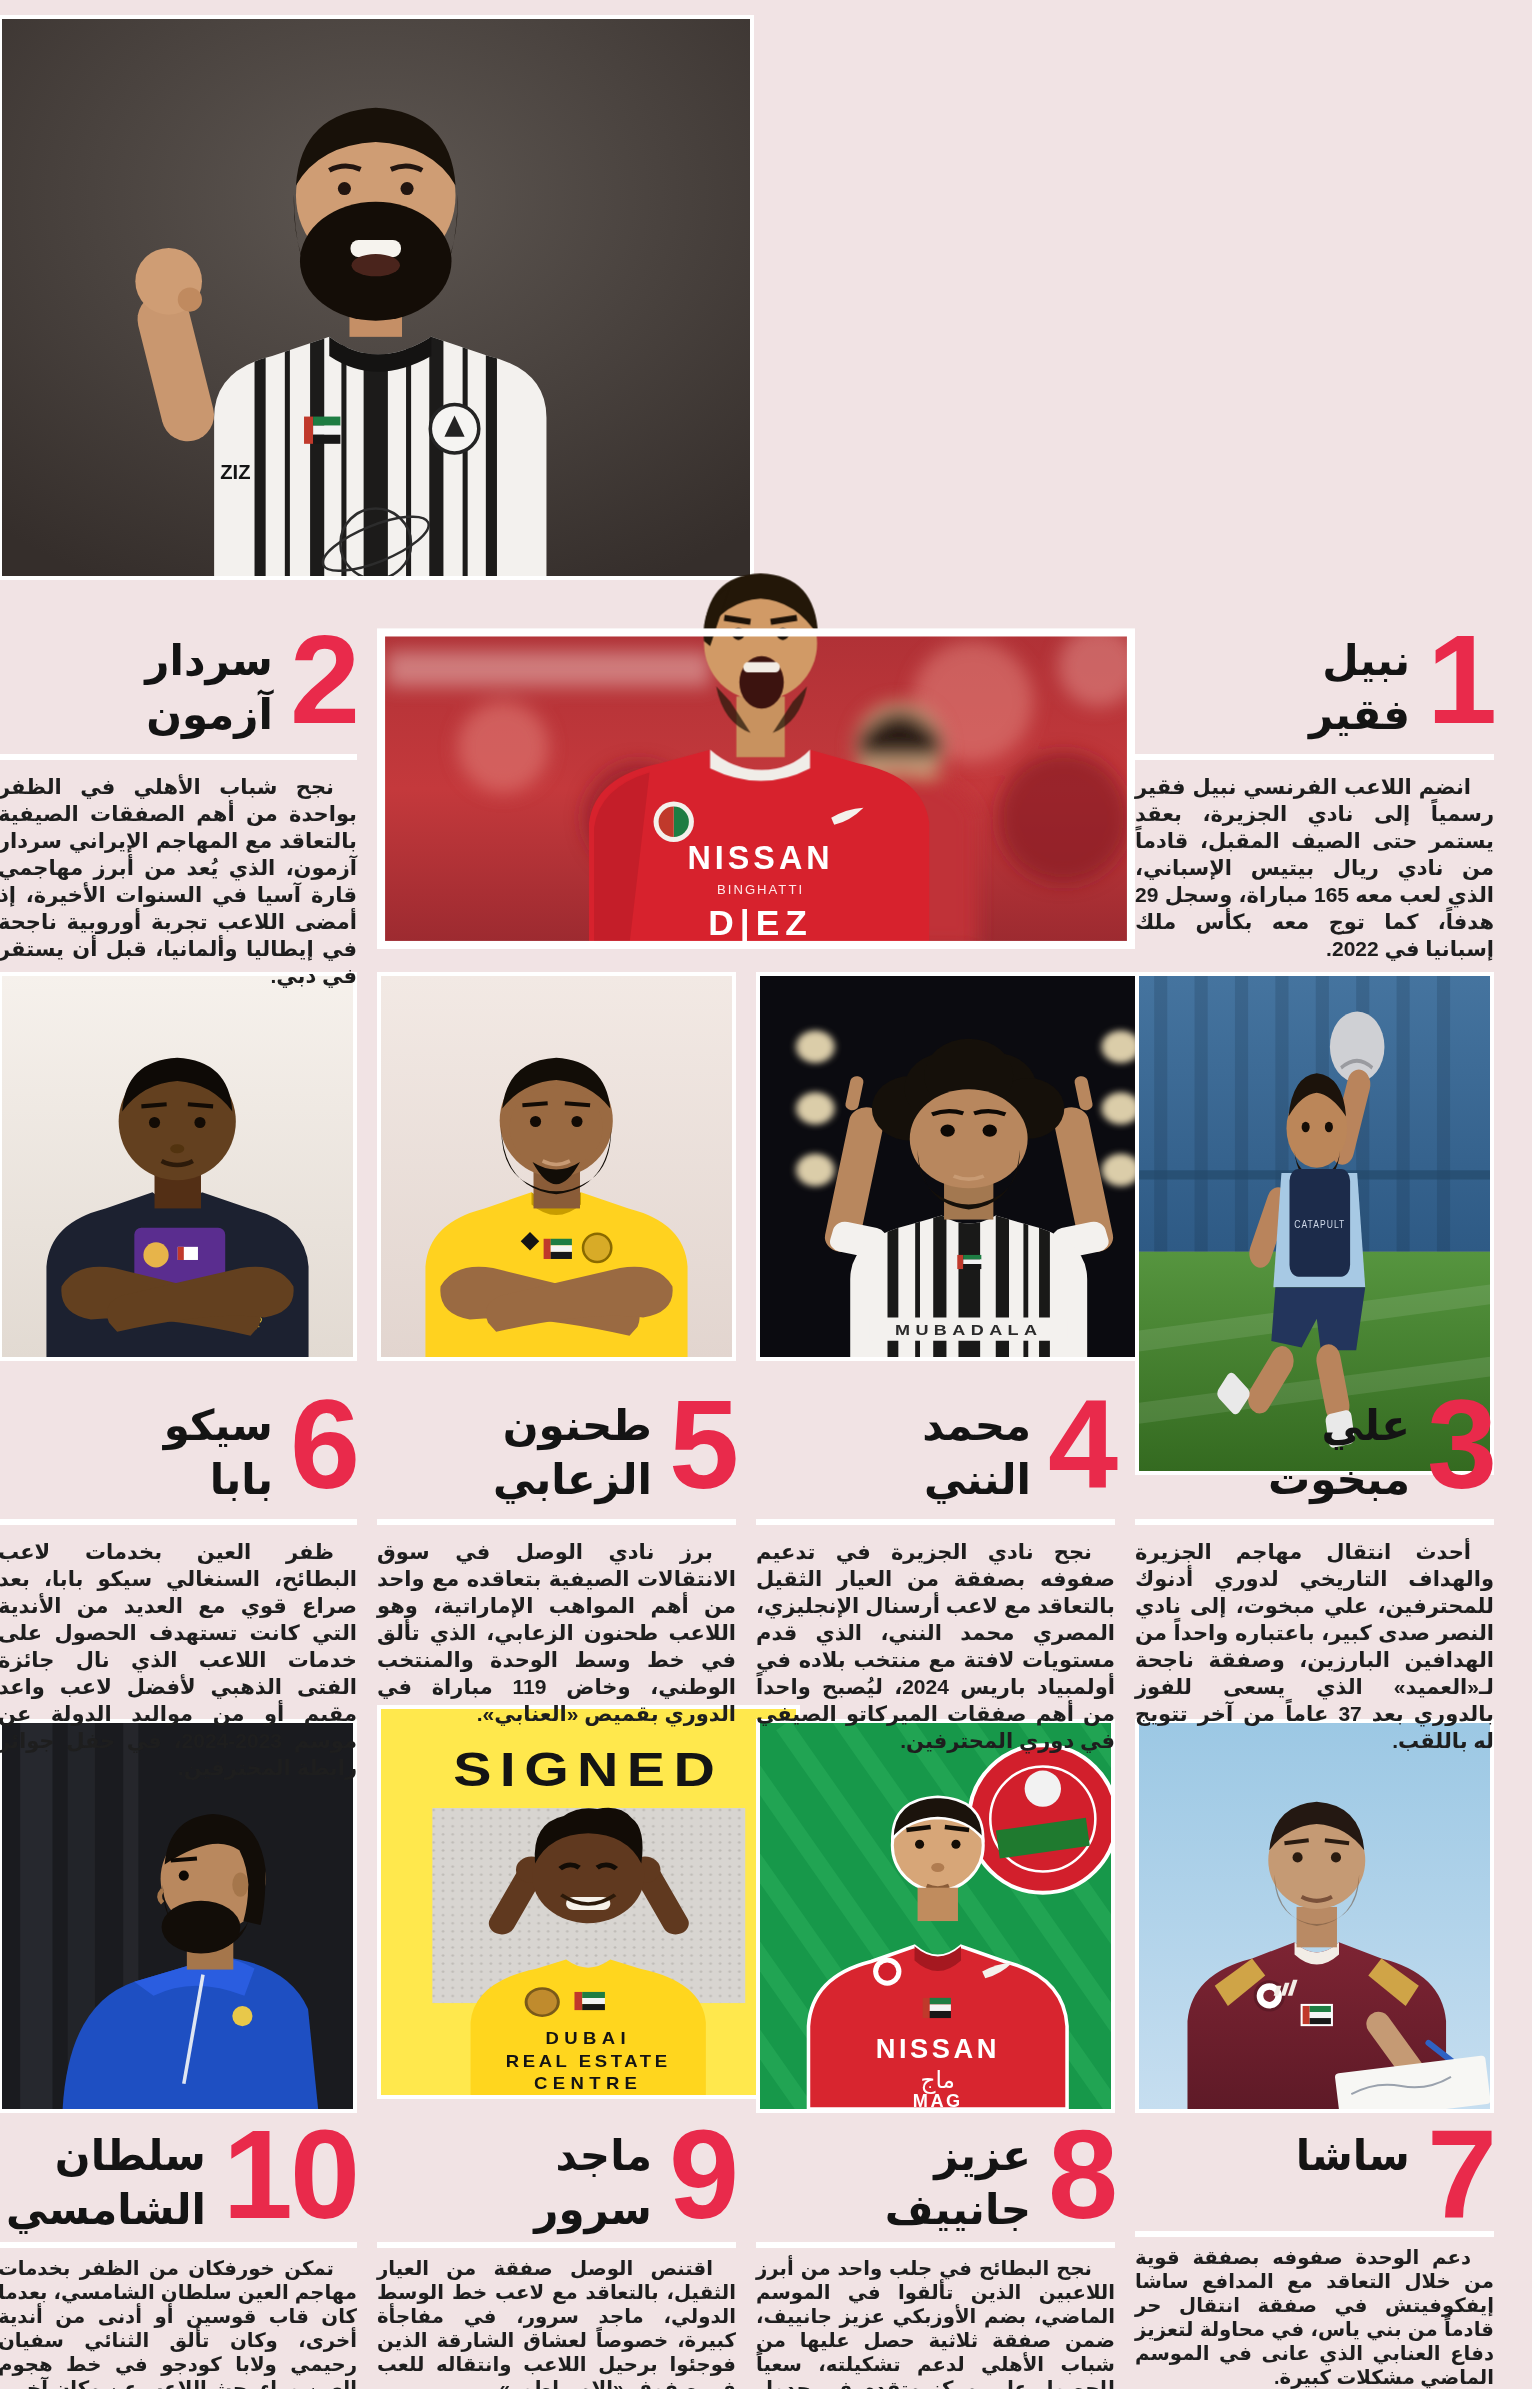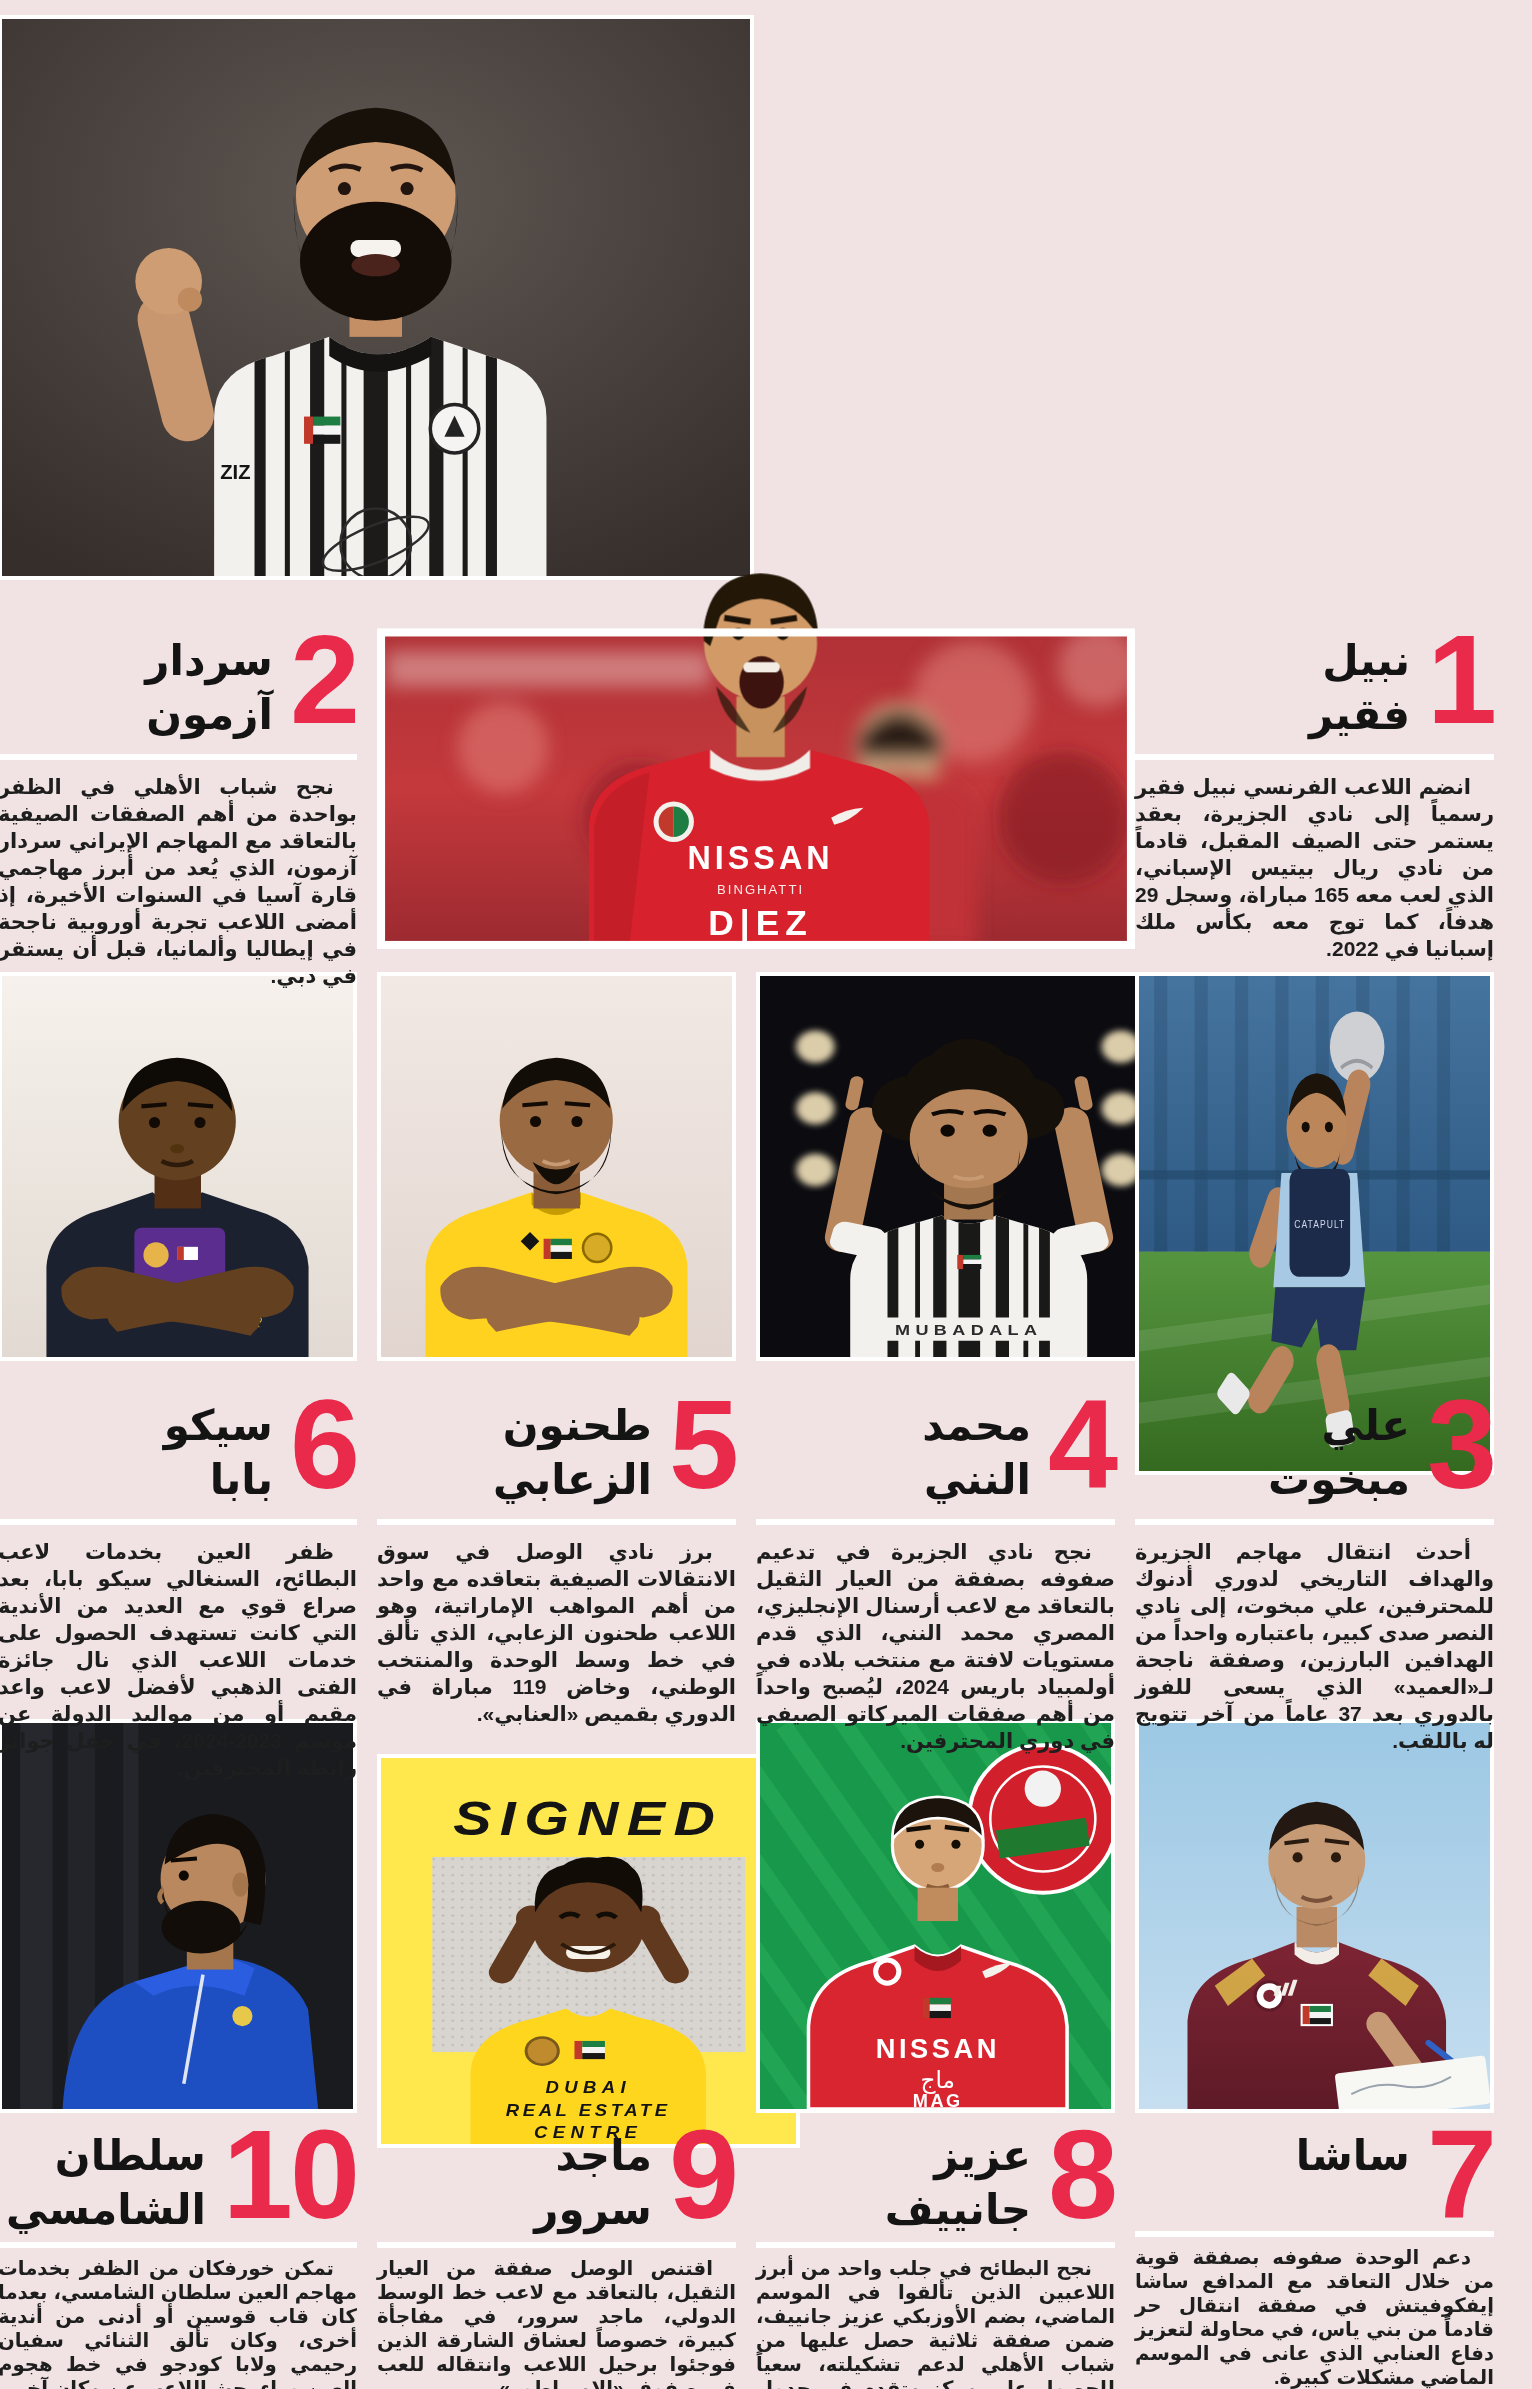--- a/index.html
+++ b/index.html
@@ -357,21 +357,21 @@
         <path d="M318 320 Q318 420 400 440 Q470 432 488 392 Q470 448 402 452 Q330 440 318 320 Z" fill="#120d08"></path>
         <ellipse cx="394" cy="404" rx="78" ry="52" fill="#120d08"></ellipse>
         <circle cx="360" cy="302" r="10" fill="#0d0804"></circle>
         <path d="M334 272 L386 268" stroke="#0d0804" stroke-width="8"></path>
         <path d="M318 330 Q306 344 318 356" stroke="#a5764b" stroke-width="9" fill="none"></path>
         <ellipse cx="472" cy="320" rx="16" ry="24" fill="#a5764b"></ellipse>
       </g>
     </svg>
   </div>
 
-  <div class="photo" style="left:397px;top:1754px;width:423px;height:394px;font-style:italic;">
+  <div class="photo" style="left:397px;top:1705px;width:423px;height:394px;">
     <svg viewBox="0 0 695 764" preserveAspectRatio="none">
       <defs>
         <pattern id="ht" width="16" height="16" patternUnits="userSpaceOnUse">
             <circle cx="8" cy="8" r="2.4" fill="#b9b6b1"></circle>
           </pattern>
       </defs>
       <rect width="695" height="764" fill="#ffe84d"></rect>
       <text x="347" y="152" text-anchor="middle" font-size="96" font-weight="bold" fill="#141414" letter-spacing="14" class="svgtxt">SIGNED</text>
       <rect x="86" y="196" width="524" height="386" fill="#d8d5d1"></rect>
       <rect x="86" y="196" width="524" height="386" fill="url(#ht)" opacity="0.85"></rect>

